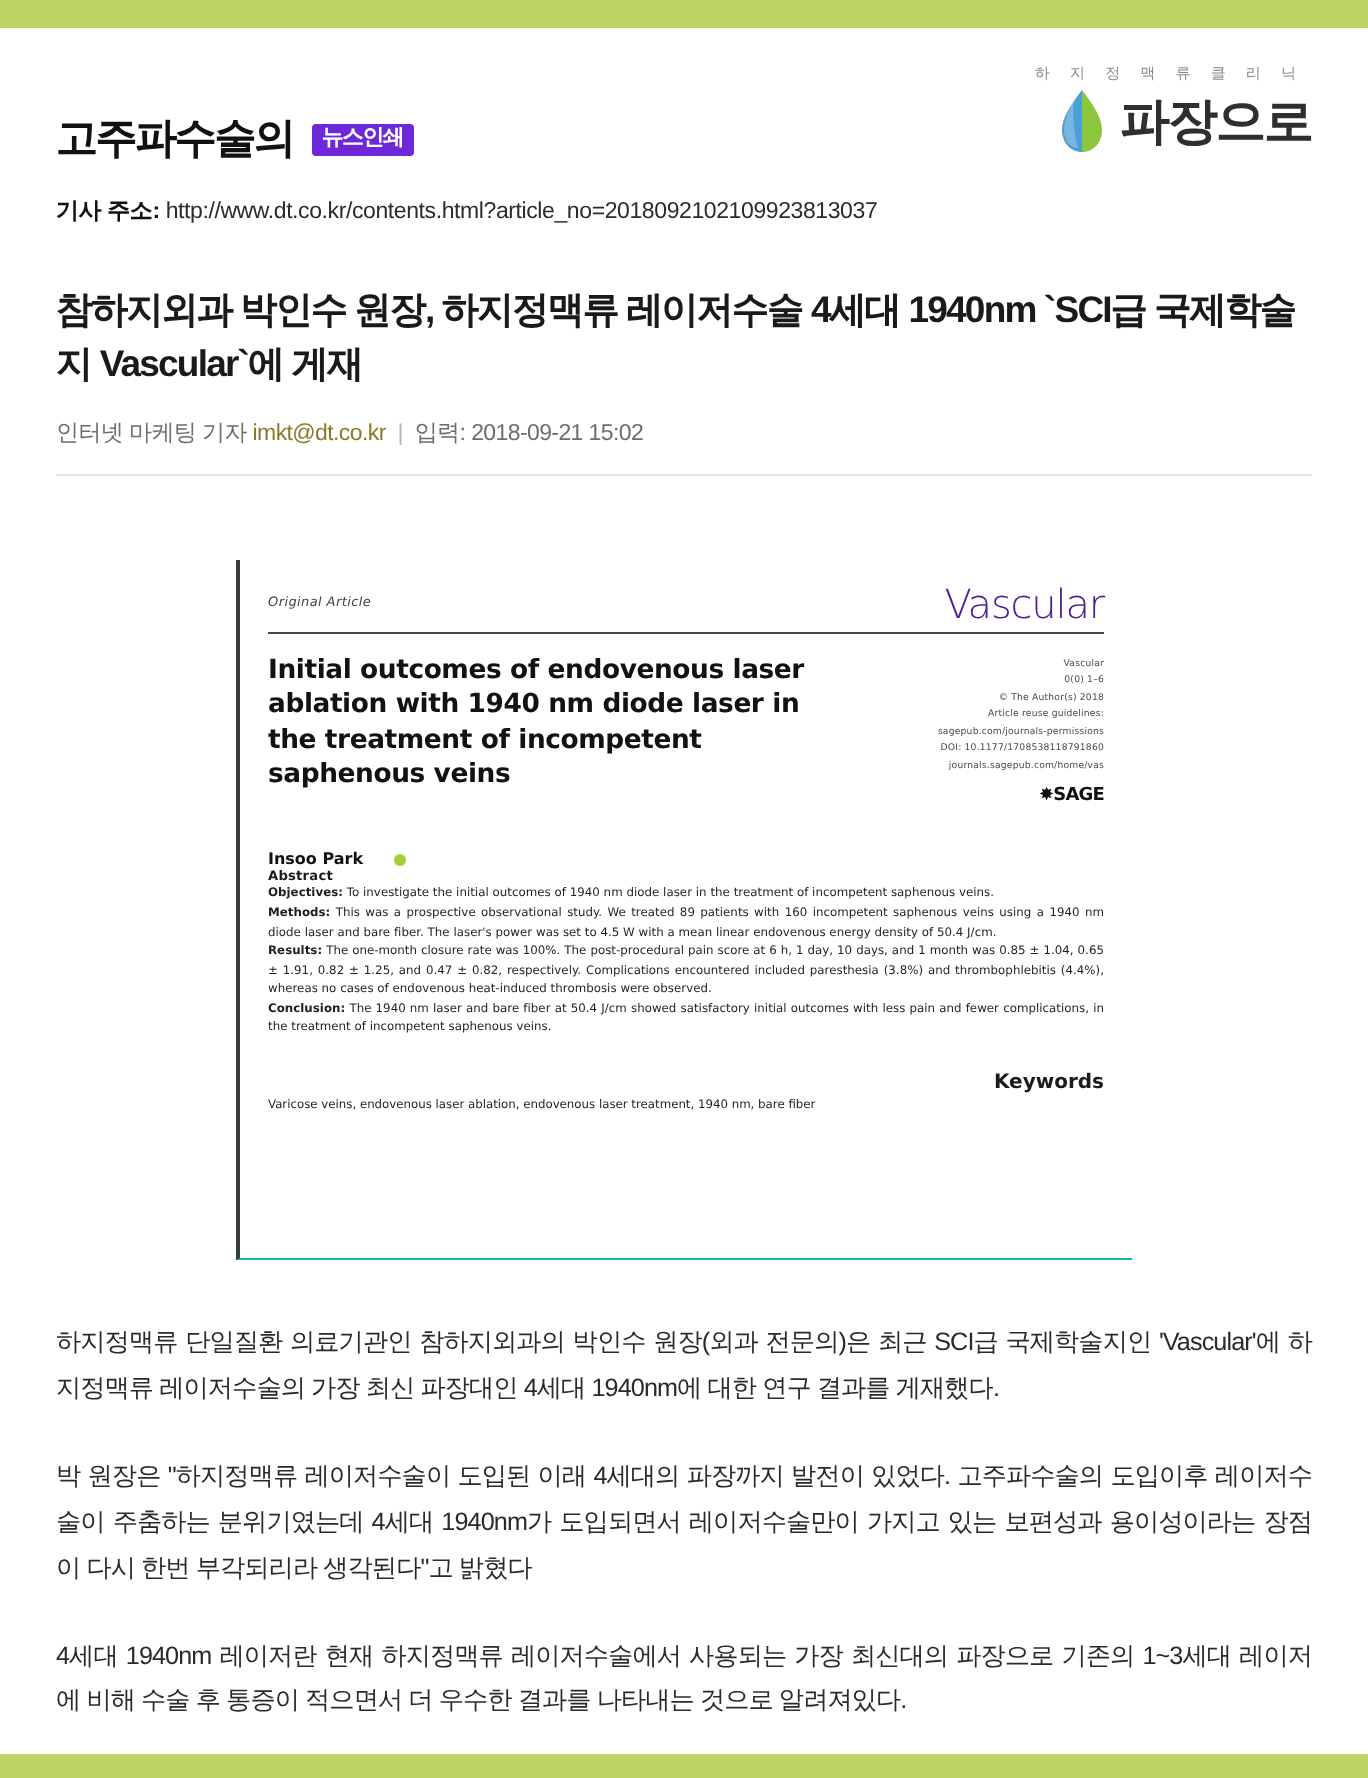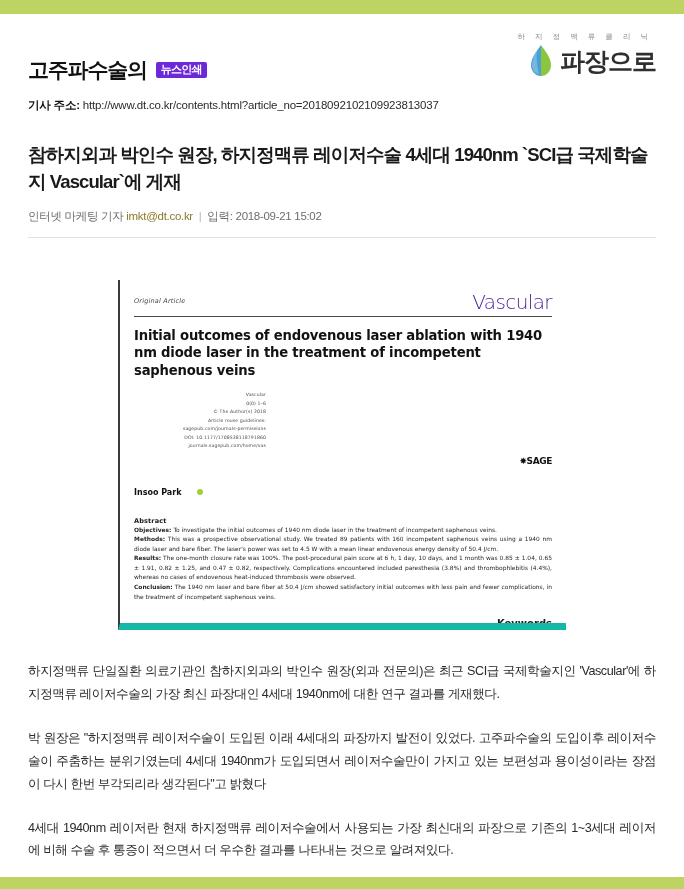--- a/index.html
+++ b/index.html
@@ -116,21 +116,21 @@
   .figure-wrap {
     margin-top: 42px;
     display: flex;
     justify-content: center;
   }
   .paper {
     width: 448px;
     height: 350px;
     background: #ffffff;
     border-left: 2px solid #3a3a3a;
-    border-bottom: 7px solid #14b8a6;
+    border-bottom: 1px solid #14b8a6;
     padding: 12px 14px 8px 14px;
     position: relative;
     font-family: "DejaVu Sans", sans-serif;
     color: #1c1c1c;
     overflow: hidden;
   }
   .paper-head { display: flex; justify-content: space-between; align-items: flex-start; }
   .orig-article {
     font-size: 6.5px;
     font-style: italic;
@@ -141,21 +141,21 @@
   .journal-title {
     font-size: 20px;
     font-weight: 300;
     letter-spacing: -0.6px;
     color: #4c1d95;
     line-height: 1;
     font-family: "DejaVu Sans", sans-serif;
   }
   .journal-rule { border-top: 1px solid #4a4a4a; margin-top: 4px; }
 
-  .paper-body { display: flex; gap: 10px; margin-top: 10px; flex-direction: column; }
+  .paper-body { display: flex; gap: 10px; margin-top: 10px; }
   .paper-title {
     flex: 1;
     font-size: 13.2px;
     font-weight: bold;
     line-height: 1.32;
     letter-spacing: -0.2px;
     color: #121212;
   }
   .journal-meta {
     width: 132px;
@@ -183,21 +183,21 @@
     align-items: center;
     gap: 15px;
   }
   .orcid {
     display: inline-block;
     width: 6px; height: 6px;
     border-radius: 50%;
     background: #a6ce39;
   }
 
-  .abstract { margin-top: 20px; }
+  .abstract { }
   .abstract h4 {
     margin: 0 0 1px 0;
     font-size: 6.6px;
     font-weight: bold;
     letter-spacing: 0.1px;
   }
   .abstract p {
     margin: 0;
     font-size: 5.9px;
     line-height: 1.62;

